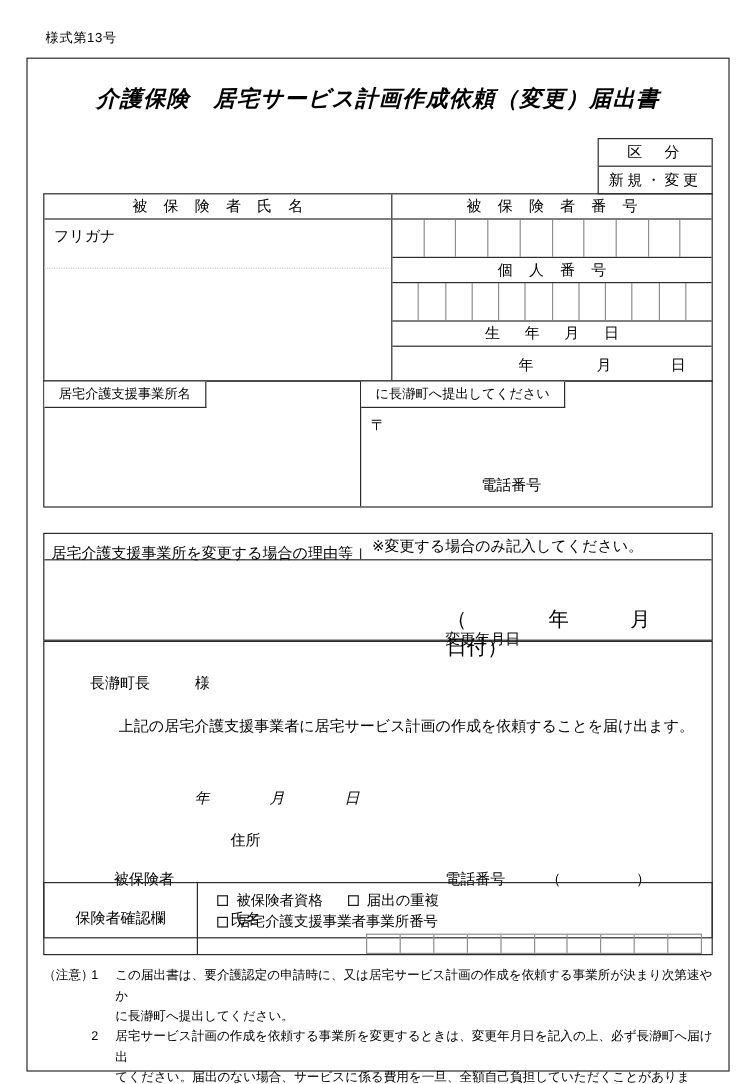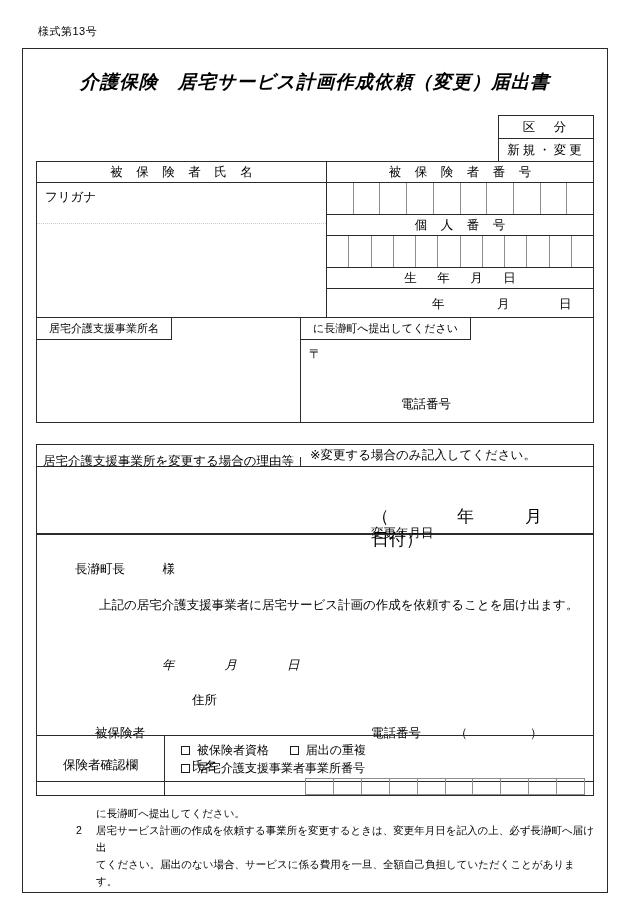--- a/index.html
+++ b/index.html
@@ -295,20 +295,25 @@
               <i></i>
               <i></i>
               <i></i>
           </span>
         </span>
       </div>
     </div>
   </div>
 
   <div class="notes">
+    <div class="nrow">
+      <span class="tag">（注意）</span>
+      <span class="num">1</span>
+      <span class="txt">この届出書は、要介護認定の申請時に、又は居宅サービス計画の作成を依頼する事業所が決まり次第速やか</span>
+    </div>
     <div class="cont">に長瀞町へ提出してください。</div>
 
     <div class="nrow">
       <span class="tag"></span>
       <span class="num">2</span>
       <span class="txt">居宅サービス計画の作成を依頼する事業所を変更するときは、変更年月日を記入の上、必ず長瀞町へ届け出</span>
     </div>
     <div class="cont">てください。届出のない場合、サービスに係る費用を一旦、全額自己負担していただくことがあります。</div>
   </div>
 

